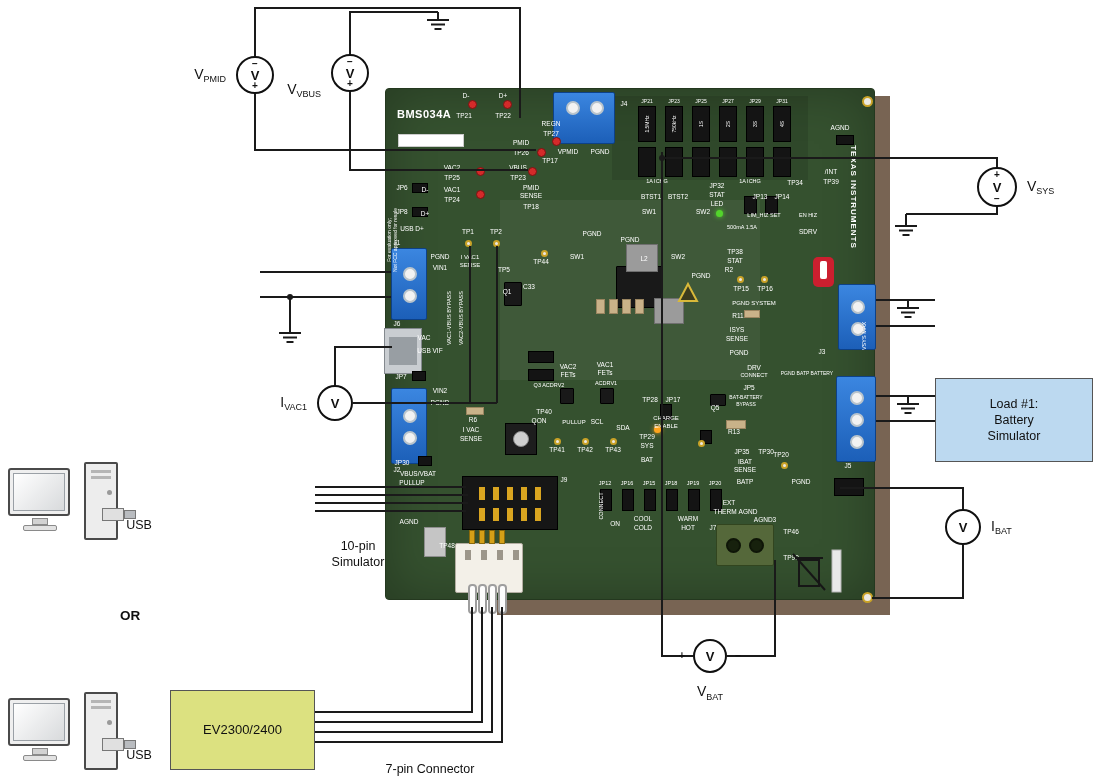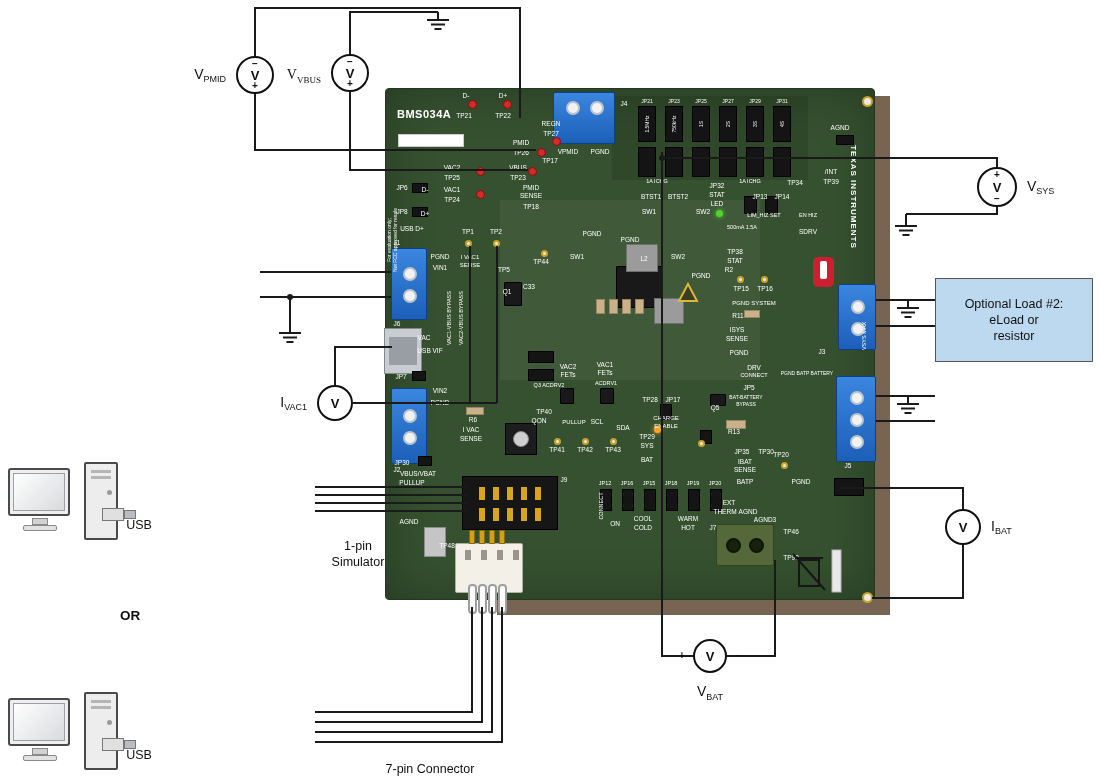--- a/index.html
+++ b/index.html
@@ -170,29 +170,32 @@
       <g>
         <line x1="908" y1="396" x2="908" y2="404" class="gnd"></line>
         <line x1="897" y1="404" x2="919" y2="404" class="gnd"></line>
         <line x1="901" y1="408.5" x2="915" y2="408.5" class="gnd"></line>
         <line x1="904.5" y1="413" x2="911.5" y2="413" class="gnd"></line>
       </g>
       <circle cx="662" cy="158" r="3" fill="#1a1a1a"></circle>
       <circle cx="290" cy="297" r="3" fill="#1a1a1a"></circle>
     </svg>
 
-  <div class="box box-load2">
-    <span>Optional Load #2:</span>
-    <span>eLoad or</span>
-    <span>resistor</span>
+  <div class="box box-ev">
+    <span>EV2300/2400</span>
+  </div>
+  <div class="box box-load1">
+    <span>Load #1:</span>
+    <span>Battery</span>
+    <span>Simulator</span>
   </div>
 
   <div class="txt or-label">OR</div>
   <div class="txt conn10">
-    <div>1-pin</div>
+    <div>10-pin</div>
     <div>Simulator</div>
   </div>
   <div class="txt conn4">7-pin Connector</div>
 
 <div class="part c-pourl" style="left: 500px; top: 200px; width: 260px; height: 180px;"></div>
     <div class="part c-pourd" style="left: 612px; top: 96px; width: 196px; height: 84px;"></div>
     <div class="part c-sticker" style="left: 398px; top: 134px; width: 66px; height: 13px;"></div>
     <div class="part c-blue" style="left: 553px; top: 92px; width: 62px; height: 52px;">
       <div class="c-hole" style="left: 12px; top: 8px; width: 14px; height: 14px;"></div>
       <div class="c-hole" style="left: 36px; top: 8px; width: 14px; height: 14px;"></div>
@@ -483,21 +486,21 @@
       <span>V</span>
       <span class="msign msign-top">−</span>
       <span class="msign msign-bottom">+</span>
     </div>
     <div class="mlabel" style="left: 226px; top: 75px; transform: translate(-100%, -50%);"><span>V</span><sub>PMID</sub></div>
     <div class="meter" style="left: 331px; top: 54px; width: 38px; height: 38px;">
       <span>V</span>
       <span class="msign msign-top">−</span>
       <span class="msign msign-bottom">+</span>
     </div>
-    <div class="mlabel" style="left: 321px; top: 76px; transform: translate(-100%, -50%); font-family: Liberation Serif, serif;"><span>V</span><sub>VBUS</sub></div>
+    <div class="mlabel" style="left: 321px; top: 90px; transform: translate(-100%, -50%);"><span>V</span><sub>VBUS</sub></div>
     <div class="meter" style="left: 977px; top: 167px; width: 40px; height: 40px;">
       <span>V</span>
       <span class="msign msign-top">+</span>
       <span class="msign msign-bottom">−</span>
     </div>
     <div class="mlabel" style="left: 1027px; top: 187px; transform: translateY(-50%);"><span>V</span><sub>SYS</sub></div>
     <div class="meter" style="left: 317px; top: 385px; width: 36px; height: 36px;">
       <span>V</span>
     </div>
     <div class="mlabel" style="left: 307px; top: 403px; transform: translate(-100%, -50%);"><span>I</span><sub>VAC1</sub></div>

